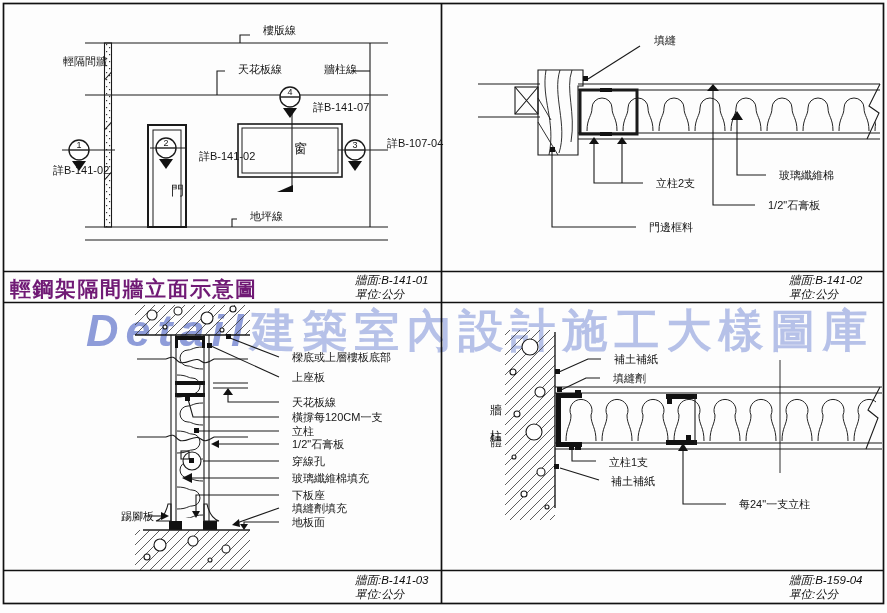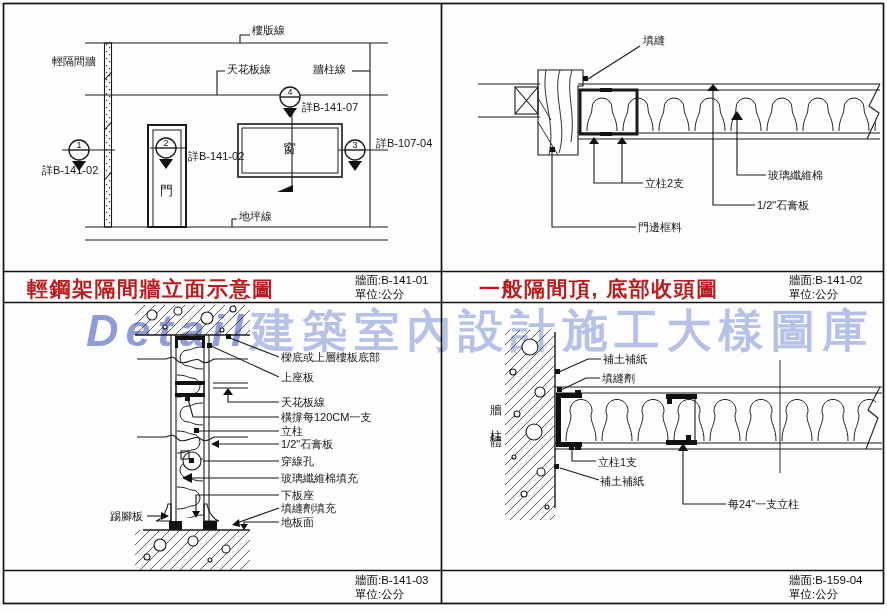--- a/index.html
+++ b/index.html
@@ -7,25 +7,25 @@
     position:relative;width:887px;height:613px;background:#fdfdfd;overflow:hidden;
     font-family:"Liberation Sans","DejaVu Sans",sans-serif;color:#111;
   }
   #linework{position:absolute;left:0;top:0;z-index:1;}
   .wm{
     position:absolute;left:86px;top:301px;z-index:0;white-space:nowrap;
     font-size:45px;font-weight:bold;letter-spacing:7px;
   }
   .wm .brand{color:#8e9cd9;font-style:italic;}
   .wm .cjk{color:#b6c1e8;}
-  .lbl{position:absolute;z-index:3;font-size:11px;line-height:12px;white-space:nowrap;color:#151515;}
+  .lbl{position:absolute;z-index:3;font-size:11px;line-height:12px;white-space:nowrap;color:#151515;margin-left:11px;}
   .big{font-size:13px;}
   .bub{position:absolute;z-index:3;width:12px;text-align:center;font-size:9px;line-height:9px;color:#151515;}
-  .ttl{position:absolute;z-index:3;font-size:21px;font-weight:bold;letter-spacing:1.5px;white-space:nowrap;color:#b91c1c;margin-left:17px;}
-  .inf{position:absolute;z-index:3;font-size:11.5px;line-height:14px;white-space:nowrap;color:#0a0a0a;}
+  .ttl{position:absolute;z-index:3;font-size:21px;font-weight:bold;letter-spacing:1.5px;white-space:nowrap;color:#701a75;}
+  .inf{position:absolute;z-index:3;font-size:11.5px;line-height:14px;white-space:nowrap;color:#0a0a0a;font-style:italic;}
   .vert{
     position:absolute;z-index:3;left:487px;top:394px;font-size:12px;letter-spacing:6px;
     writing-mode:vertical-rl;text-orientation:upright;white-space:nowrap;color:#151515;
   }
 </style>
 </head>
 <body>
 
 <div id="sheet">
 
@@ -291,21 +291,20 @@
   <div class="lbl" style="left:602px;top:372px">填縫劑</div>
   <div class="vert">牆·柱體</div>
   <div class="lbl" style="left:598px;top:456px">立柱1支</div>
   <div class="lbl" style="left:600px;top:475px">補土補紙</div>
   <div class="lbl" style="left:728px;top:498px">每24"一支立柱</div>
 
   <div class="ttl" style="left:10px;top:275px">輕鋼架隔間牆立面示意圖</div>
   <div class="inf" style="left:355px;top:273px">牆面:B-141-01</div>
   <div class="inf" style="left:355px;top:287px">單位:公分</div>
 
-  <div class="ttl" style="left:462px;top:275px">一般隔間頂, 底部收頭圖</div>
   <div class="inf" style="left:789px;top:273px">牆面:B-141-02</div>
   <div class="inf" style="left:789px;top:287px">單位:公分</div>
 
   <div class="inf" style="left:355px;top:573px">牆面:B-141-03</div>
   <div class="inf" style="left:355px;top:587px">單位:公分</div>
 
   <div class="inf" style="left:789px;top:573px">牆面:B-159-04</div>
   <div class="inf" style="left:789px;top:587px">單位:公分</div>
 
 </div>

